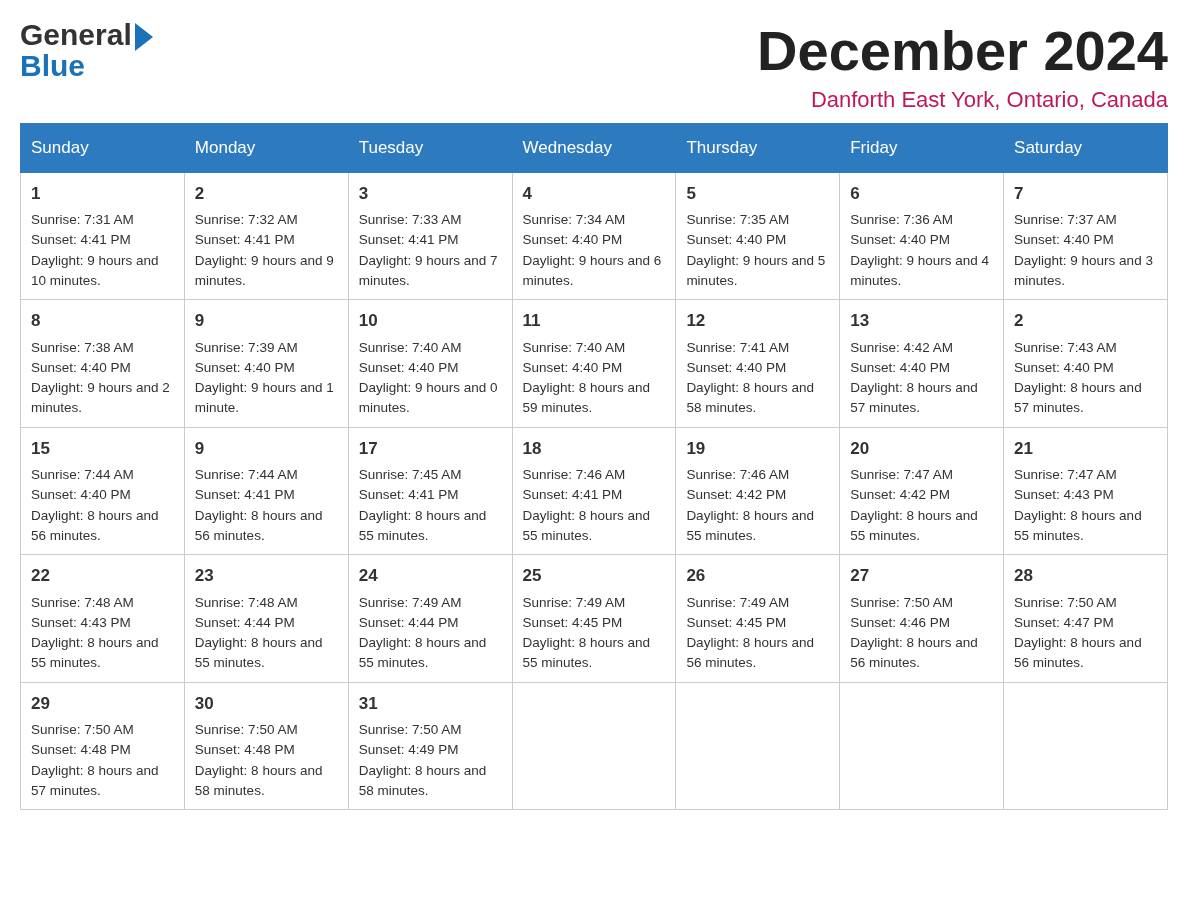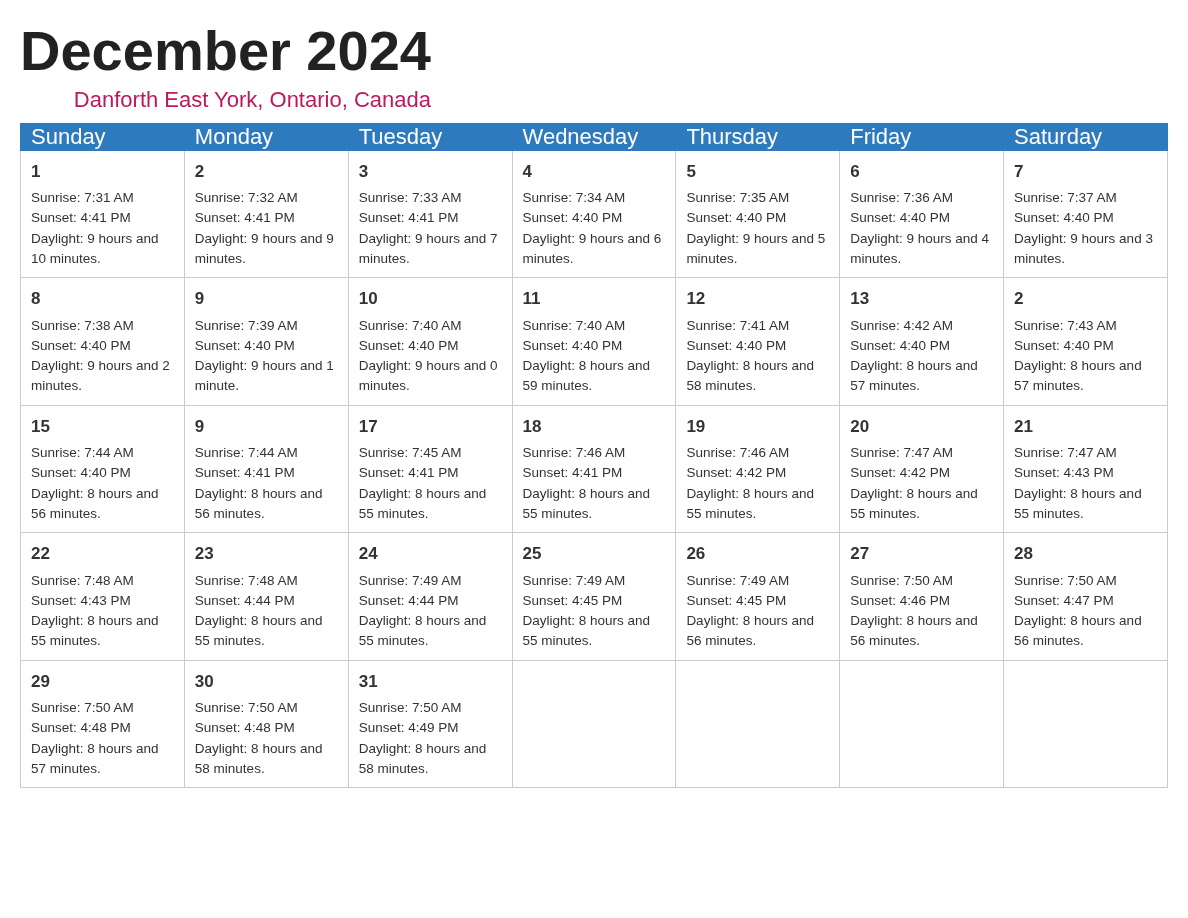--- a/index.html
+++ b/index.html
@@ -31,23 +31,23 @@
       margin-top: 5px;
     }
     table {
       width: 100%;
       border-collapse: collapse;
       margin-top: 10px;
     }
     th {
       background-color: #2e7abf;
       color: #fff;
-      font-size: 22px;
+      font-size: 17px;
       font-weight: normal;
-      padding: 0 10px;
+      padding: 14px 10px;
       text-align: left;
       border: 1px solid #2e7abf;
     }
     td {
       vertical-align: top;
       padding: 8px 10px;
       border: 1px solid #ccc;
       width: 14.28%;
       font-size: 13.5px;
       color: #333;
@@ -95,20 +95,28 @@
       font-size: 30px;
       font-weight: bold;
       color: #1a73b8;
       line-height: 1;
     }
   </style>
 </head>
 <body>
 
 <div class="header">
+  <div class="logo-wrapper">
+    <div class="logo-text">
+      <div class="logo-line1">
+        <span>General</span><span class="blue-arrow"></span>
+      </div>
+      <div class="logo-line2">Blue</div>
+    </div>
+  </div>
   <div class="title-section">
     <div class="month-title">December 2024</div>
     <div class="location">Danforth East York, Ontario, Canada</div>
   </div>
 </div>
 
 <table>
   <thead>
     <tr>
       <th>Sunday</th>

